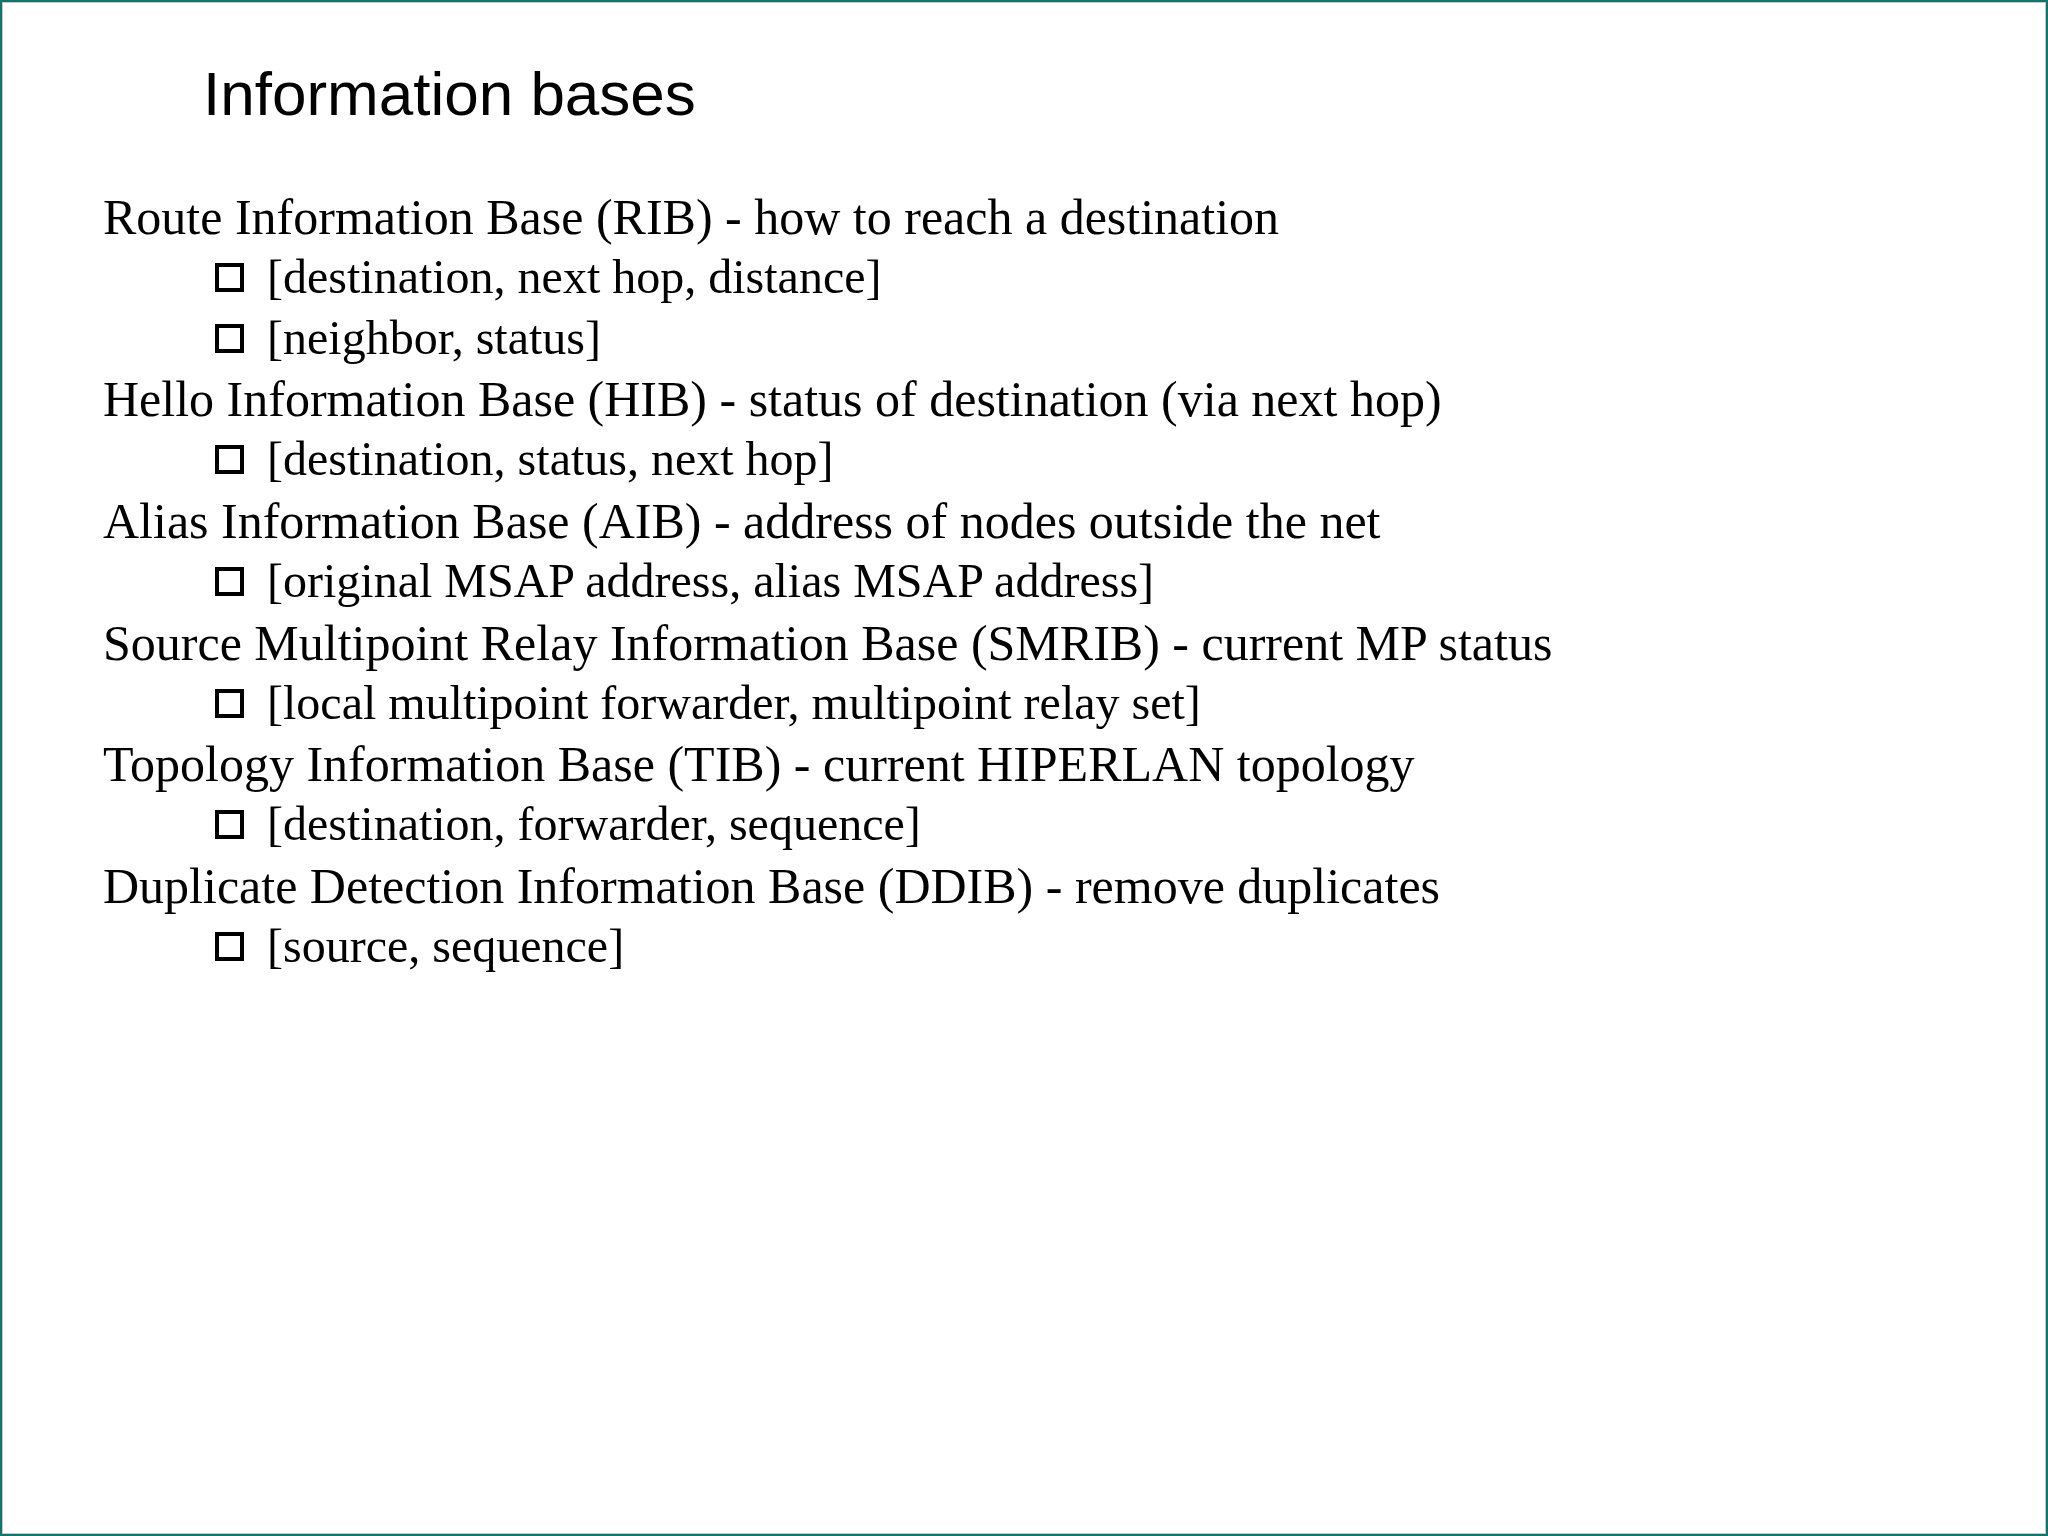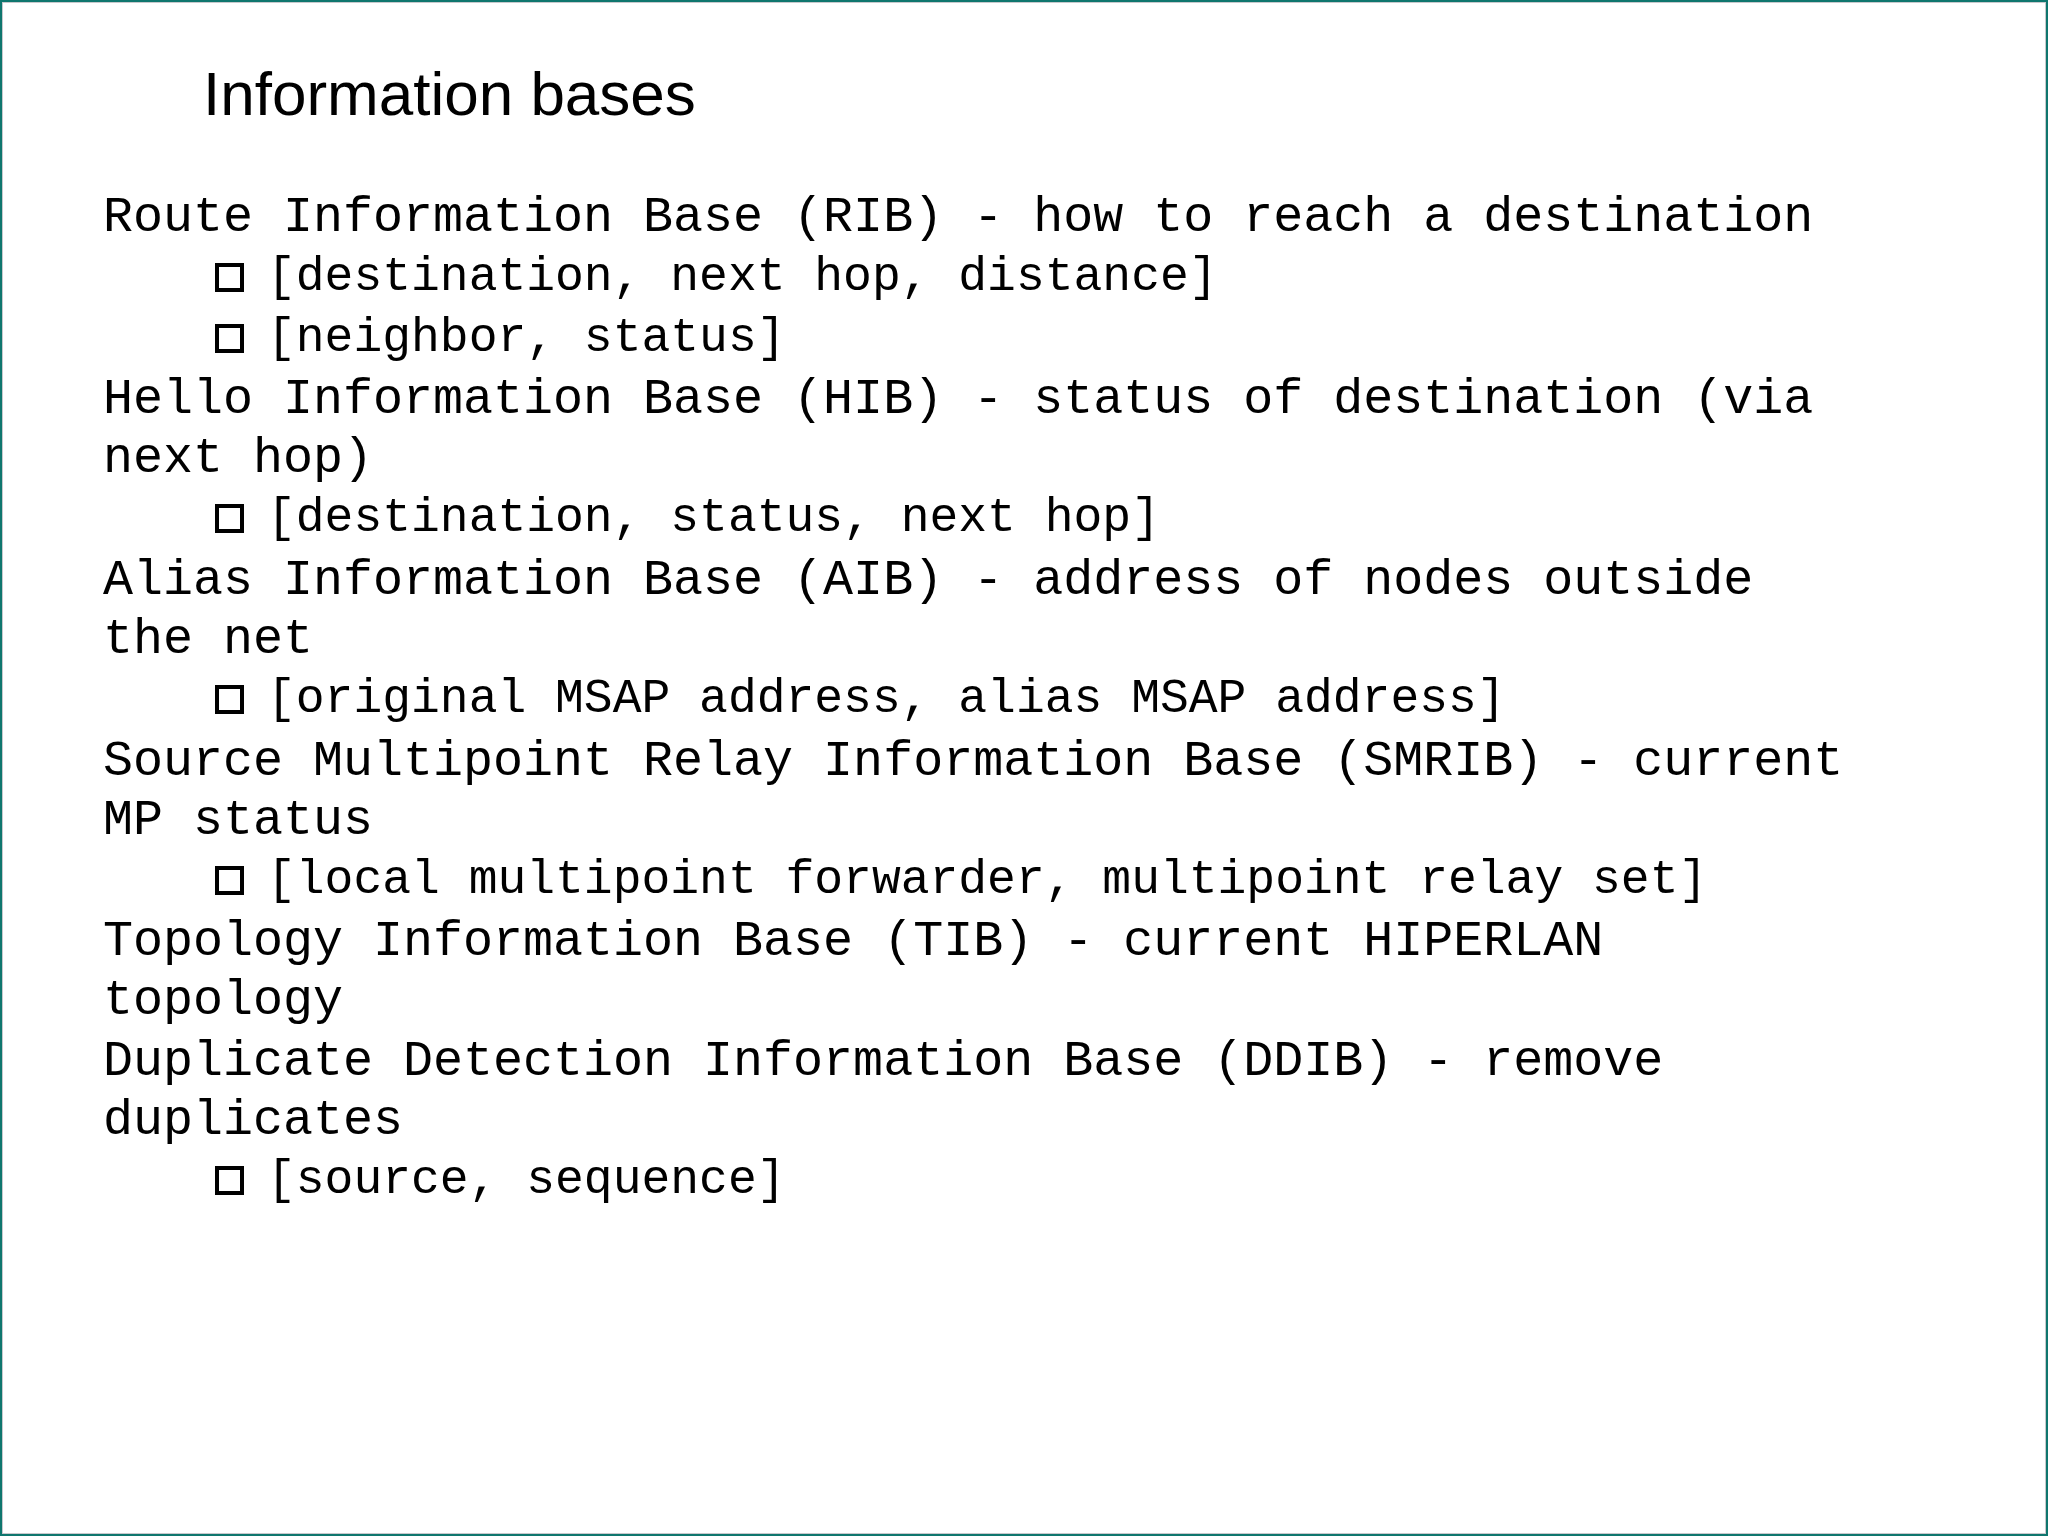--- a/index.html
+++ b/index.html
@@ -37,21 +37,21 @@
     line-height: 1.05;
     color: #000000;
     white-space: nowrap;
   }
 
   .body-list {
     position: absolute;
     left: 100px;
     top: 185px;
     right: 40px;
-    font-family: Liberation Mono, monospace;
+    font-family: Liberation Serif, serif;
     color: #000000;
   }
 
   .bullet-l1 {
     font-size: 50px;
     line-height: 1.18;
     margin: 0 0 2px 0;
     padding: 0;
     max-width: 1760px;
   }
@@ -142,20 +142,24 @@
       <div>
         <p class="bullet-l1">Source Multipoint Relay Information Base (SMRIB) - current MP status</p>
         <div class="bullet-l2">
           <span class="box-shadow-bullet"></span>
           <span class="bullet-l2-text">[local multipoint forwarder, multipoint relay set]</span>
         </div>
       </div>
 
       <div>
         <p class="bullet-l1">Topology Information Base (TIB) - current HIPERLAN topology</p>
+        <div class="bullet-l2">
+          <span class="box-shadow-bullet"></span>
+          <span class="bullet-l2-text">[destination, forwarder, sequence]</span>
+        </div>
       </div>
 
       <div>
         <p class="bullet-l1">Duplicate Detection Information Base (DDIB) - remove duplicates</p>
         <div class="bullet-l2">
           <span class="box-shadow-bullet"></span>
           <span class="bullet-l2-text">[source, sequence]</span>
         </div>
       </div>
 

